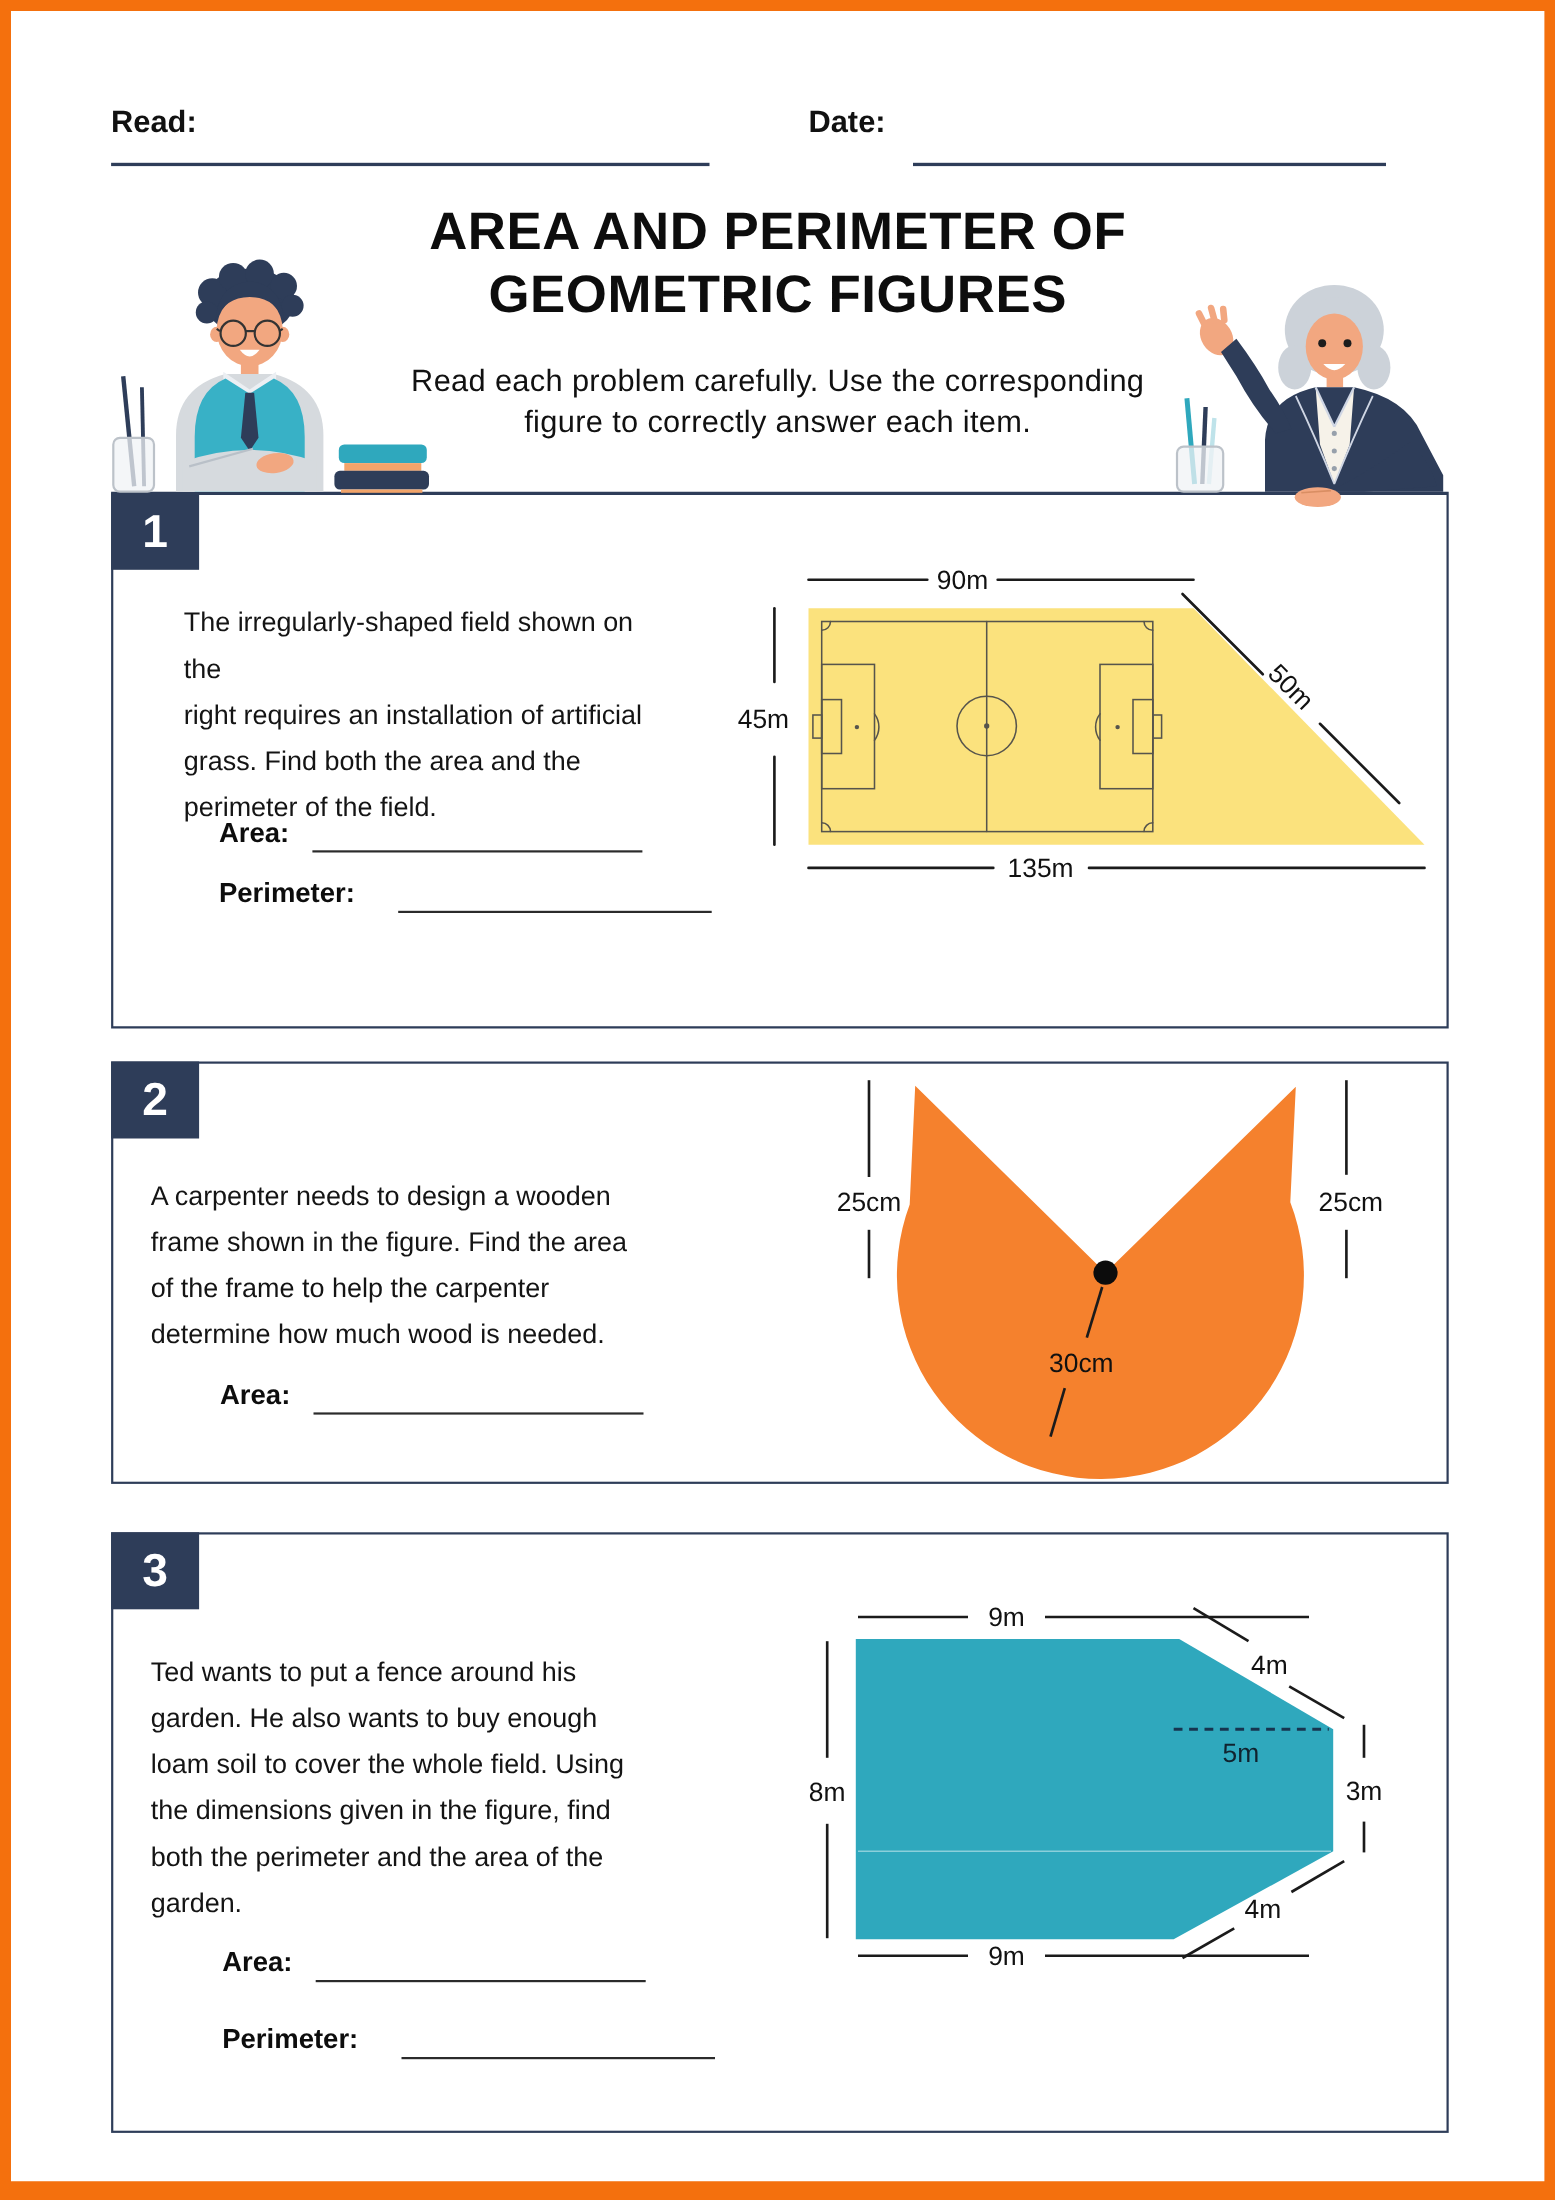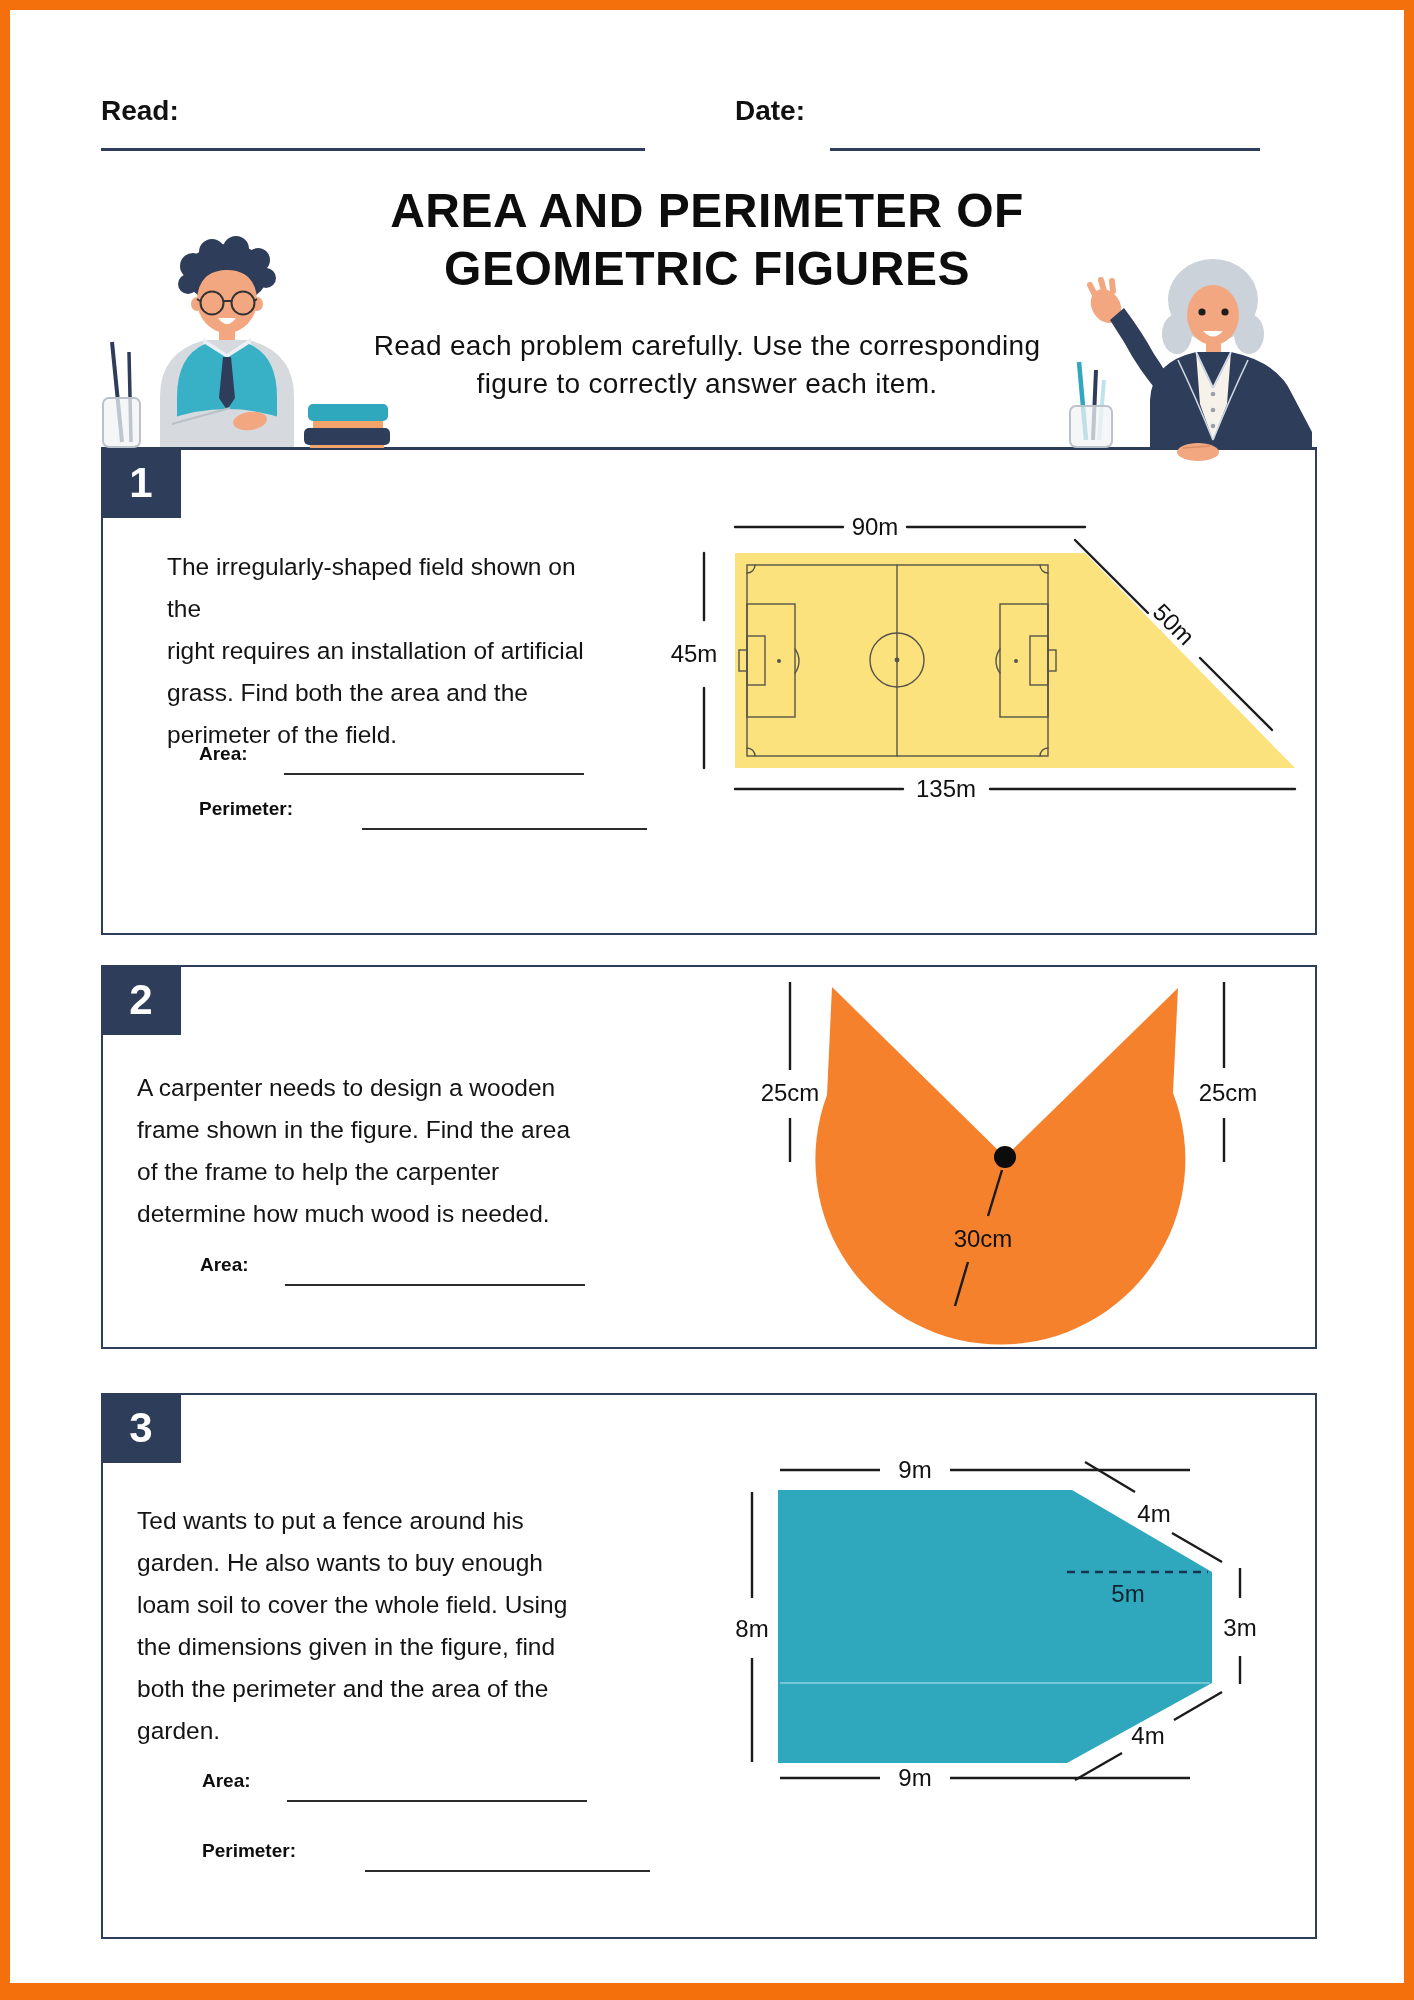--- a/index.html
+++ b/index.html
@@ -17,21 +17,21 @@
   .hdr-line{height:3px;background:#2e3d59;}
   .title-line{font-weight:800;font-size:48px;letter-spacing:0.5px;color:#0d0d0d;
     width:1414px;text-align:center;}
   .sub-line{font-size:28px;color:#111;width:1414px;text-align:center;letter-spacing:0.3px;}
   .pbox{position:absolute;left:101px;width:1212px;border:2px solid #2e3d59;background:transparent;}
   .badge{
     position:absolute;left:-2px;top:-2px;width:80px;height:70px;background:#2e3d59;
     color:#fff;font-weight:bold;font-size:42px;display:flex;align-items:center;justify-content:center;
   }
   .ptext{position:absolute;font-size:24.5px;line-height:42px;color:#141414;}
-  .ans-label{position:absolute;font-weight:bold;font-size:19px;color:#0d0d0d;text-align:right;}
+  .ans-label{position:absolute;font-weight:bold;font-size:25px;color:#0d0d0d;text-align:right;}
   .blank{position:absolute;border-bottom:2.5px solid #2b2b2b;height:30px;}
   svg text{font-family:"Liberation Sans", sans-serif;}
   .fig-layer{position:absolute;left:0;top:0;z-index:20;pointer-events:none;}
 </style>
 </head>
 <body>
 
 <div class="page">
 
   <div class="abs hdr-label" style="left:101px;top:95px;">Read:</div>

